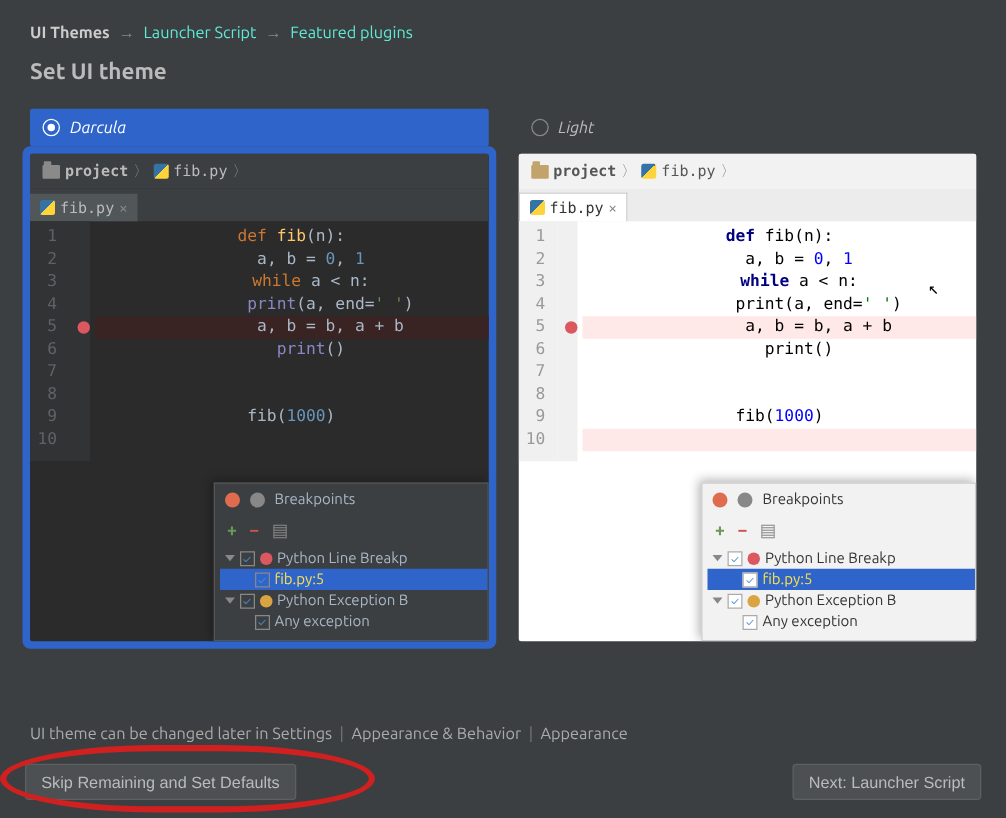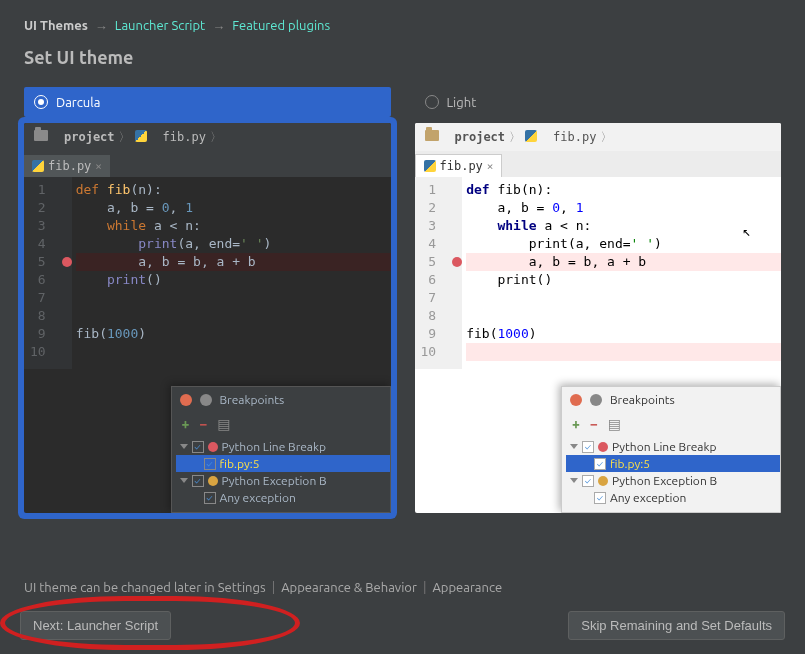--- a/index.html
+++ b/index.html
@@ -31,20 +31,21 @@
   gap: 24px;
   padding: 0 24px;
 }
 .theme-col { flex: 1; min-width: 0; }
 .radio-row {
   display: flex;
   align-items: center;
   gap: 8px;
   padding: 8px 10px;
   margin-bottom: 6px;
+  font-style: italic;
 }
 .theme-col.selected .radio-row {
   background: #2f65ca;
   border-radius: 2px;
   color: #fff;
 }
 .radio-outer {
   width: 14px; height: 14px; border: 1px solid #888; border-radius: 50%;
   display: inline-flex; align-items: center; justify-content: center;
 }
@@ -60,40 +61,40 @@
 .theme-col.selected .preview-box {
   box-shadow: 0 0 0 6px #2f65ca;
 }
 
 
 .ed-dark { background: #2b2b2b; color: #a9b7c6; font-family: "DejaVu Sans Mono", Menlo, monospace; font-size: 13px; }
 .ed-light { background: #ffffff; color: #000000; font-family: "DejaVu Sans Mono", Menlo, monospace; font-size: 13px; }
 .pathbar { display:flex; align-items:center; height:28px; padding:0 6px; font-family: inherit; font-size: 12px; }
 .ed-dark .pathbar { background:#3c3f41; color:#bbbbbb; }
 .ed-light .pathbar { background:#f2f2f2; color:#555; }
-.path-seg { display:inline-flex; gap:16px; padding:0 4px; }
+.path-seg { display:inline-flex; align-items:center; gap:4px; padding:0 4px; }
 .path-chev { color:#888; }
 .tabbar { display:flex; height:26px; align-items:flex-end; font-size:12px; }
 .ed-dark .tabbar { background:#3c3f41; }
 .ed-light .tabbar { background:#ececec; }
 .tab { display:inline-flex; align-items:center; gap:4px; padding:4px 8px; }
 .ed-dark .tab { background:#515658; color:#bbbbbb; }
 .ed-light .tab { background:#ffffff; color:#333; border:1px solid #ccc; border-bottom:none; }
 .tab .close { color:#888; font-size:11px; }
 .codearea { display:flex; }
 .gutter { text-align:right; padding:4px 10px 4px 6px; user-select:none; }
 .ed-dark .gutter { background:#313335; color:#606366; }
 .ed-light .gutter { background:#f0f0f0; color:#999; }
 .gline { height:18px; line-height:18px; position:relative; }
 .bpcol { width:16px; padding-top:4px; }
 .bpdot { width:10px; height:10px; border-radius:50%; margin:4px auto 0; }
 .ed-dark .bpdot { background:#db5860; }
 .ed-light .bpdot { background:#db5860; }
 .code { flex:1; padding:4px 0 4px 4px; }
-.cline { height:18px; line-height:18px; white-space:pre; }
+.cline { height:18px; line-height:18px; white-space:pre;text-align:center; }
 .ed-dark .kw { color:#cc7832; }
 .ed-light .kw { color:#000080; font-weight:bold; }
 .ed-dark .fn { color:#ffc66d; }
 .ed-light .fn { color:#000; }
 .ed-dark .num { color:#6897bb; }
 .ed-light .num { color:#0000ff; }
 .ed-dark .str { color:#6a8759; }
 .ed-light .str { color:#008000; }
 .ed-dark .id { color:#a9b7c6; }
 .ed-light .id { color:#000; }
@@ -376,17 +377,17 @@
       </div>
     </div>
   </div>
 </div>
 
 <div class="hintline">
   <span>UI theme can be changed later in Settings</span><span class="sep2">|</span><span>Appearance &amp; Behavior</span><span class="sep2">|</span><span>Appearance</span>
 </div>
 
 <div class="footer">
+  <button class="btn">Skip Remaining and Set Defaults</button>
   <button class="btn">Next: Launcher Script</button>
-  <button class="btn">Skip Remaining and Set Defaults</button>
 </div>
 
 <div class="highlight-oval"></div>
 
 </body></html>

